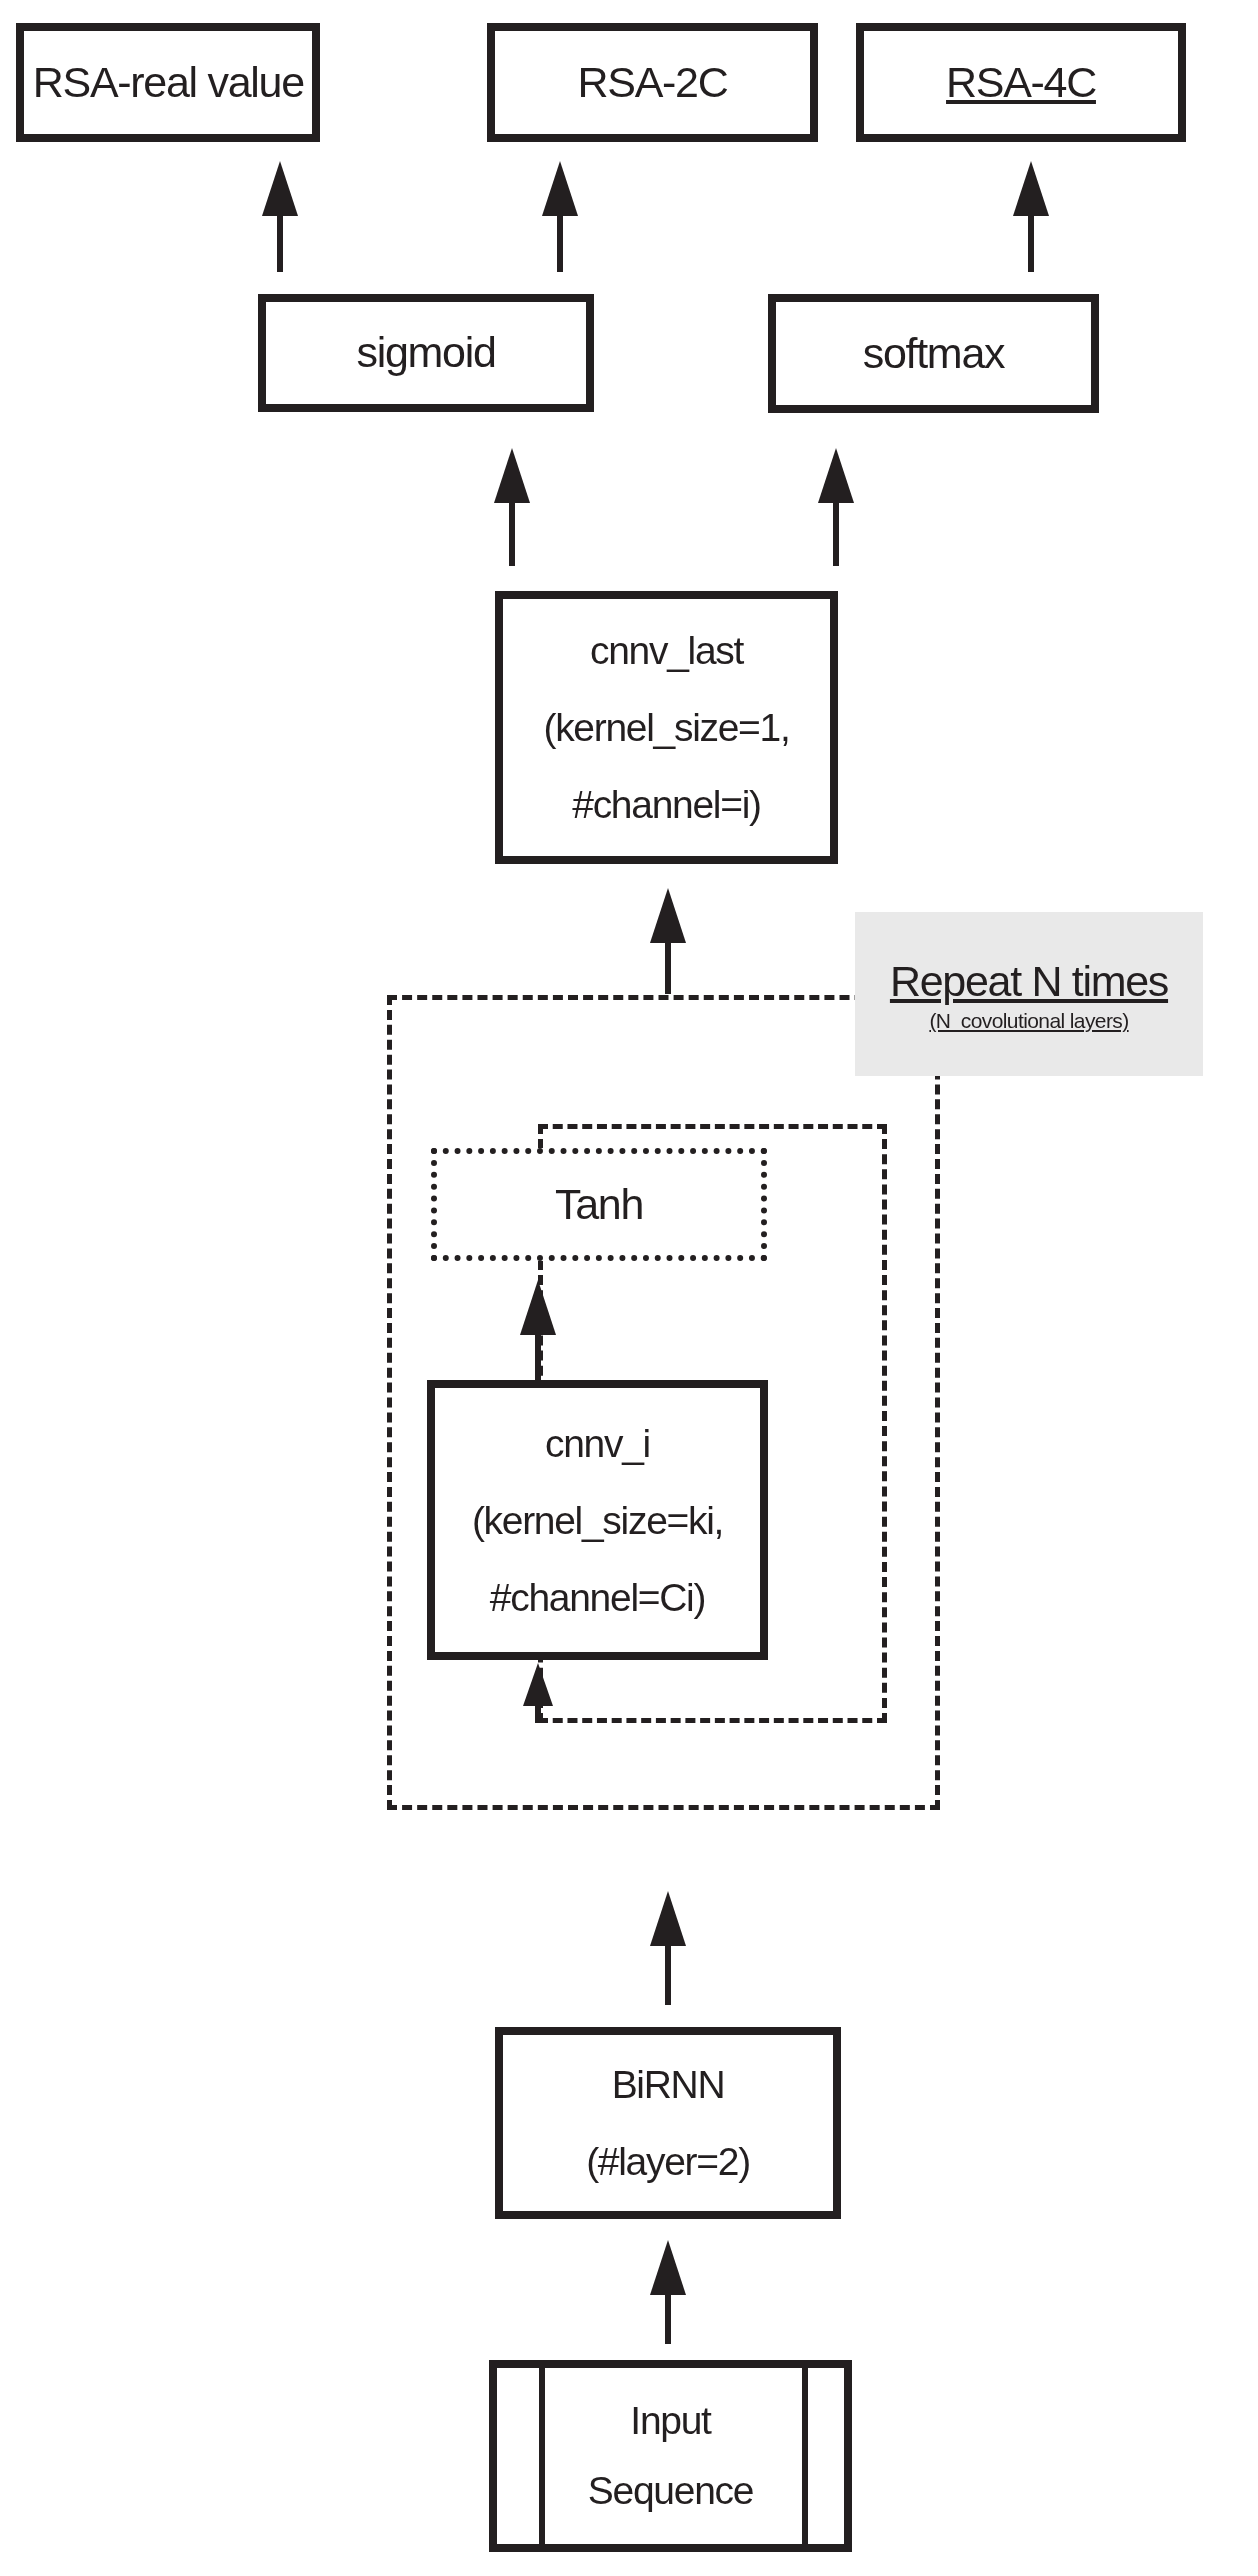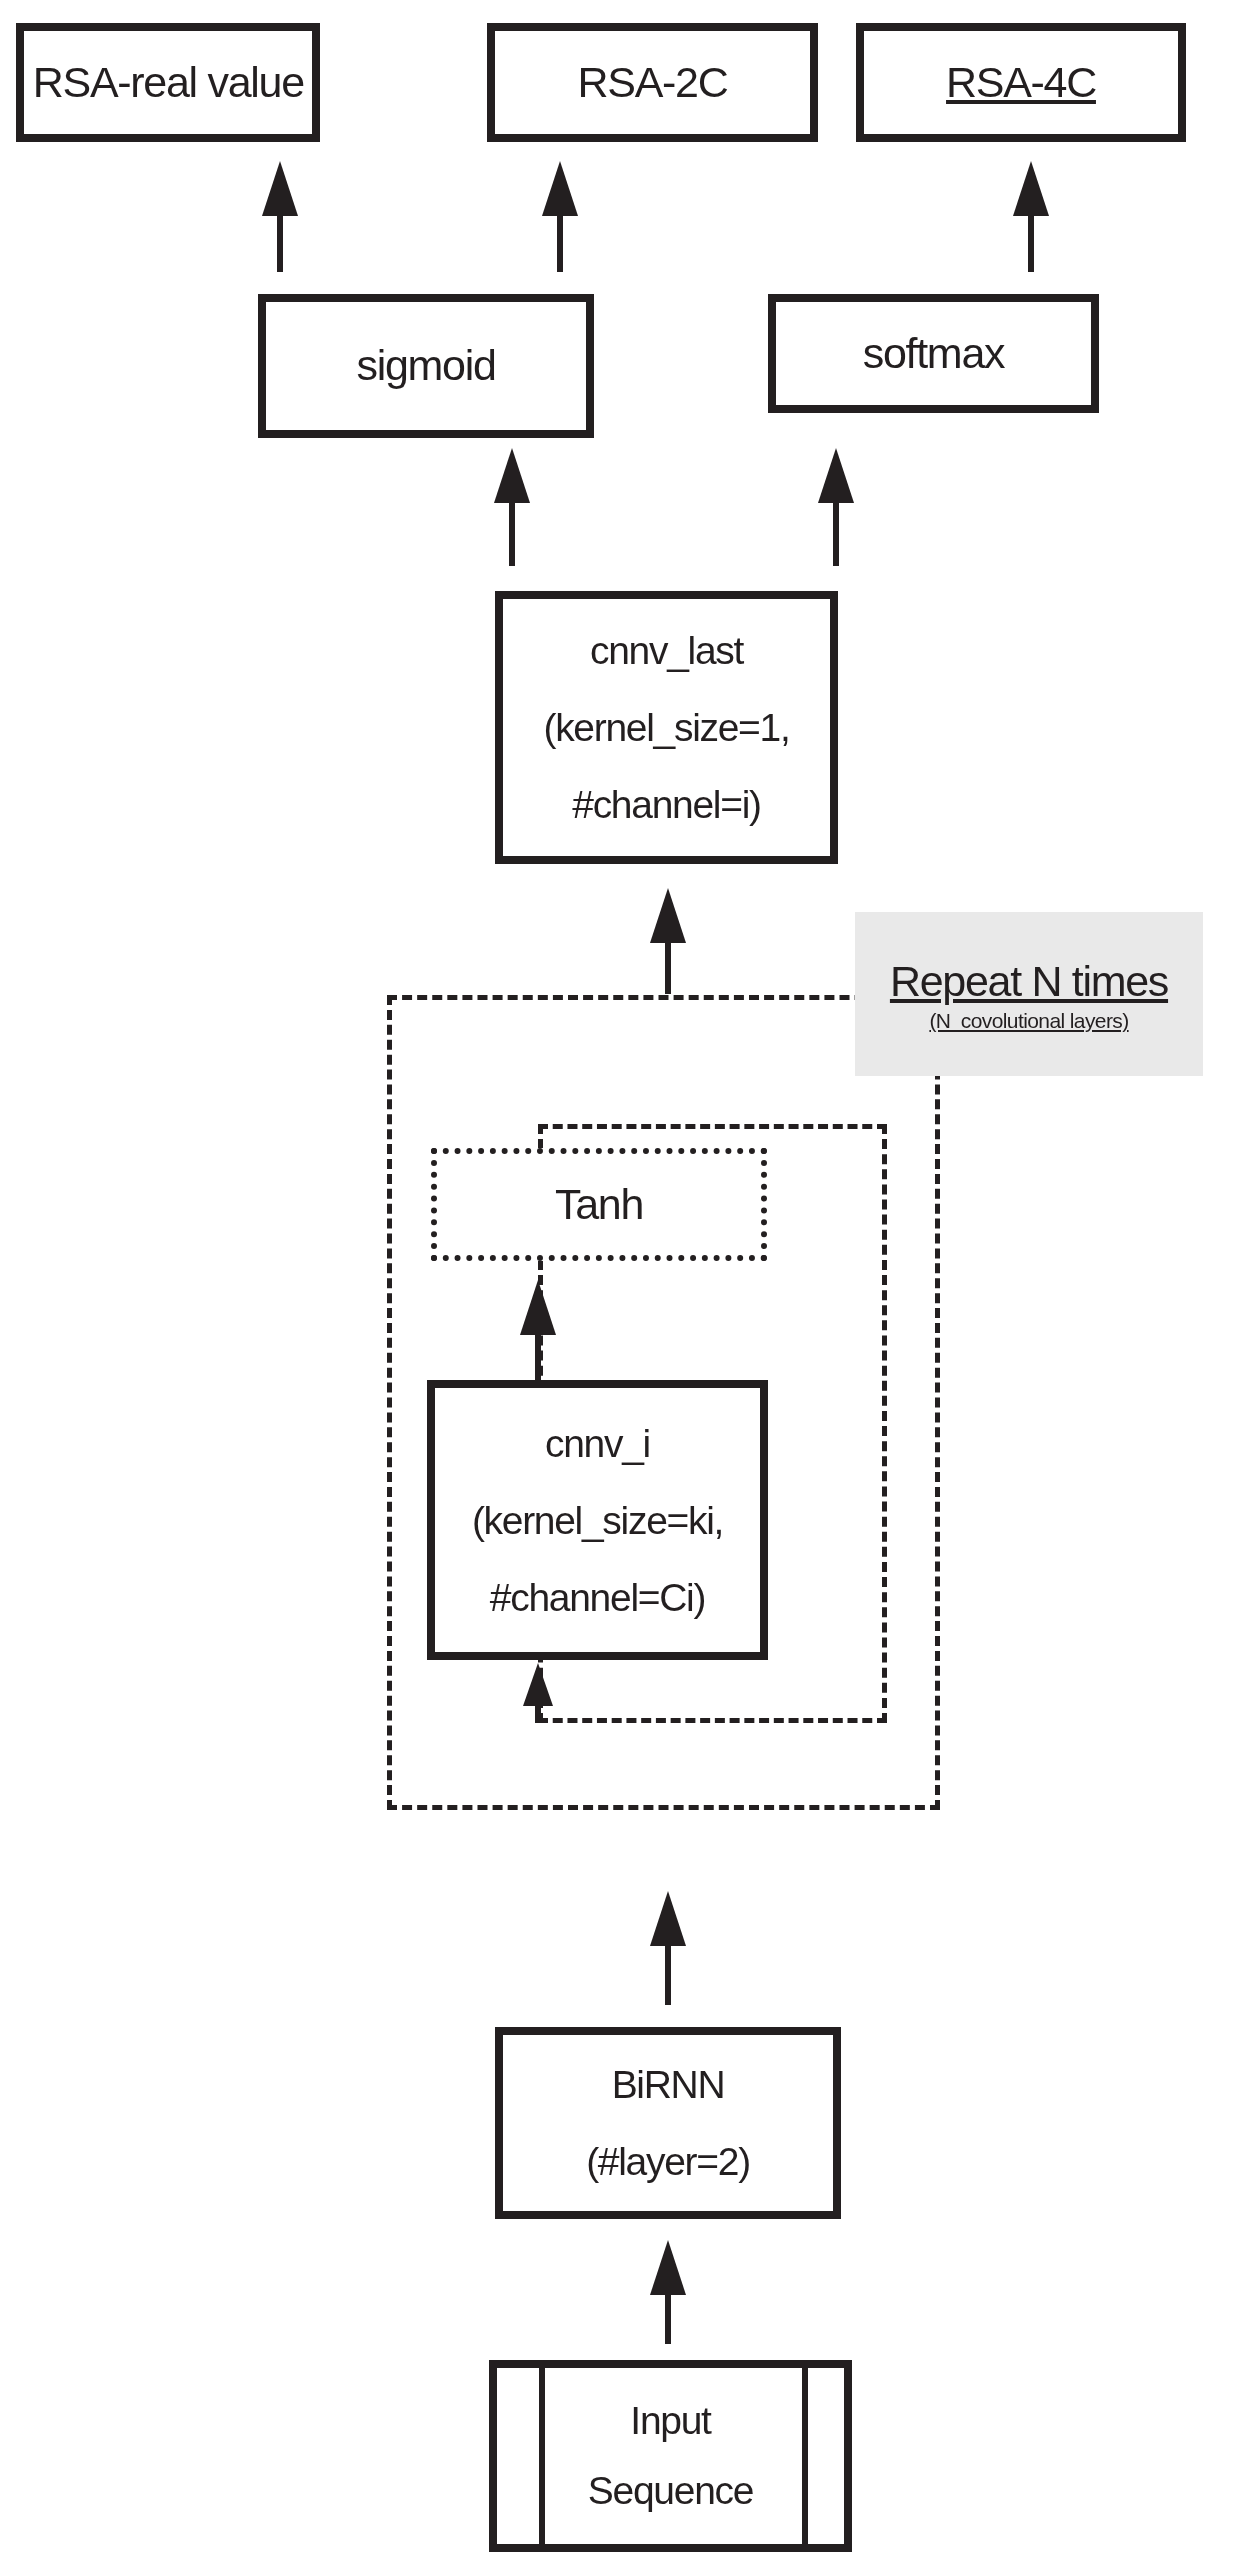--- a/index.html
+++ b/index.html
@@ -119,21 +119,21 @@
   </div>
   <div class="arrow" style="left:560px;top:161px;height:111px;">
     <div class="head"></div>
     <div class="shaft"></div>
   </div>
   <div class="arrow" style="left:1031px;top:161px;height:111px;">
     <div class="head"></div>
     <div class="shaft"></div>
   </div>
 
-  <div class="box" style="left:258px;top:294px;width:336px;height:144px;">
+  <div class="box" style="left:258px;top:294px;width:336px;height:118px;">
     <span class="t68 tline">sigmoid</span>
   </div>
 
   <div class="box" style="left:768px;top:294px;width:331px;height:119px;">
     <span class="t68 tline">softmax</span>
   </div>
 
   <div class="arrow" style="left:512px;top:448px;height:118px;">
     <div class="head"></div>
     <div class="shaft"></div>

